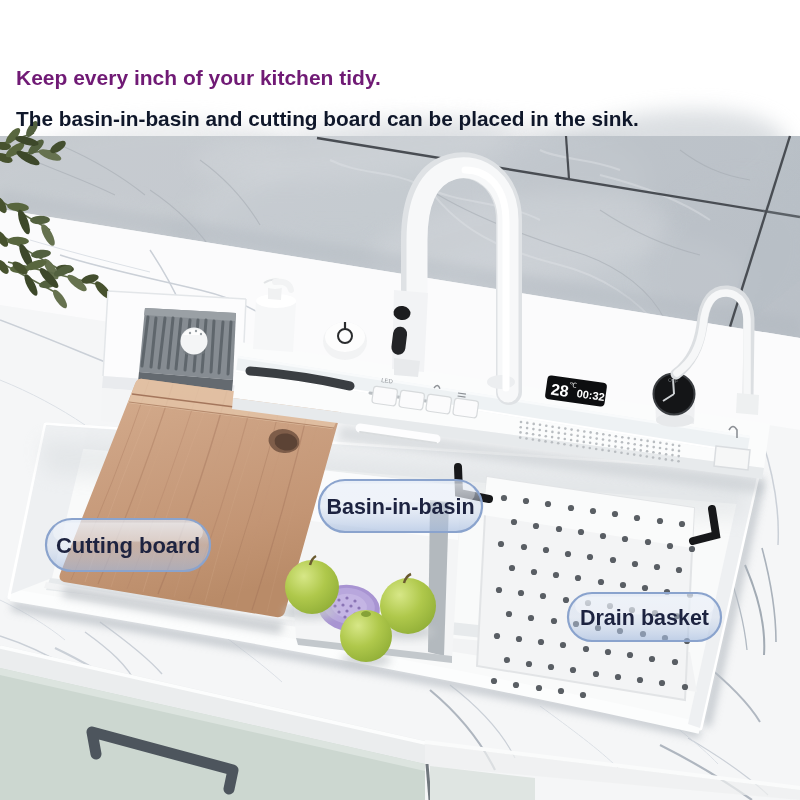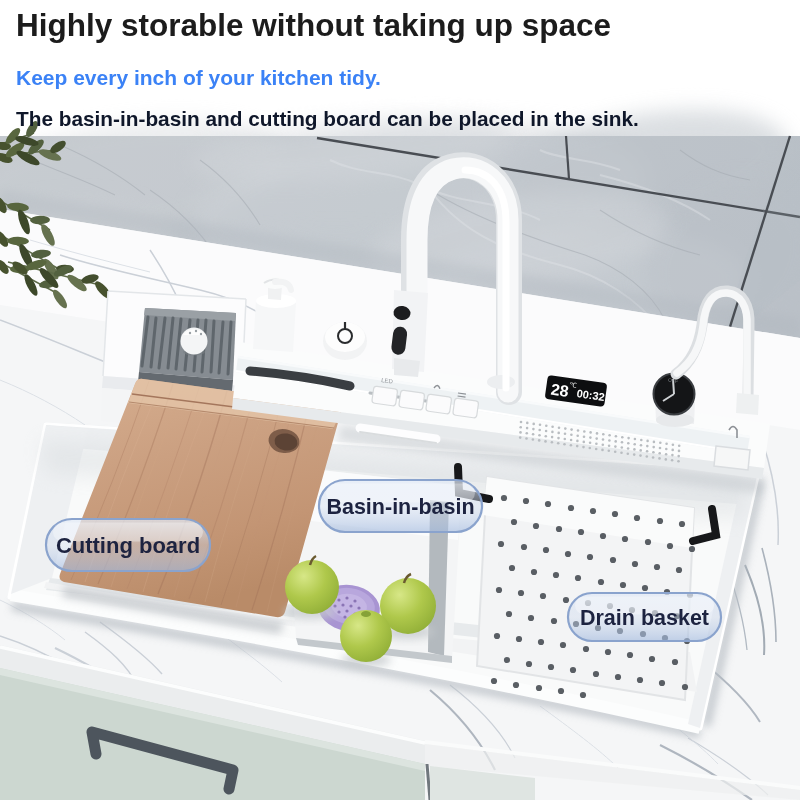--- a/index.html
+++ b/index.html
@@ -1,18 +1,18 @@
 <!DOCTYPE html>
 <html><head>
 <meta charset="utf-8">
 <style>
 html,body{margin:0;padding:0;background:#ffffff;width:800px;height:800px;overflow:hidden;}
 #page{position:relative;width:800px;height:800px;font-family:"Liberation Sans",sans-serif;}
 .h1{position:absolute;left:16px;top:7px;font-size:31.5px;font-weight:bold;color:#1c1c1c;}
-.h2{position:absolute;left:16px;top:66px;font-size:21px;font-weight:bold;color:#3b82f6;}
+.h2{position:absolute;left:16px;top:66px;font-size:21px;font-weight:bold;color:#701a75;}
 .h3{position:absolute;left:16px;top:107px;font-size:20.8px;font-weight:bold;color:#0f172a;}
 </style>
 </head>
 <body>
 <div id="page">
 <svg width="800" height="800" viewBox="0 0 800 800">
 <defs>
 <filter id="soft" x="-30%" y="-30%" width="160%" height="160%">
           <feGaussianBlur stdDeviation="10"></feGaussianBlur>
         </filter>
@@ -586,18 +586,17 @@
 <text x="400.5" y="513.74" font-size="21.5" font-weight="bold" fill="#1d2340" text-anchor="middle" font-family="Liberation Sans, sans-serif">Basin-in-basin</text>
 </g>
 
 <g>
 <rect x="568" y="593" width="153" height="48" rx="24.0" fill="url(#pill)" stroke="#8aa3cd" stroke-width="2.2"></rect>
 <rect x="575" y="596.5" width="139" height="18" rx="9" fill="#ffffff" opacity="0.35"></rect>
 <text x="644.5" y="624.74" font-size="21.5" font-weight="bold" fill="#1d2340" text-anchor="middle" font-family="Liberation Sans, sans-serif">Drain basket</text>
 </g>
 </svg>
 
-<div class="h1">Highly storable without taking up space</div>
 
 <div class="h2">Keep every inch of your kitchen tidy.</div>
 
 <div class="h3">The basin-in-basin and cutting board can be placed in the sink.</div>
 </div>
 
 </body></html>

